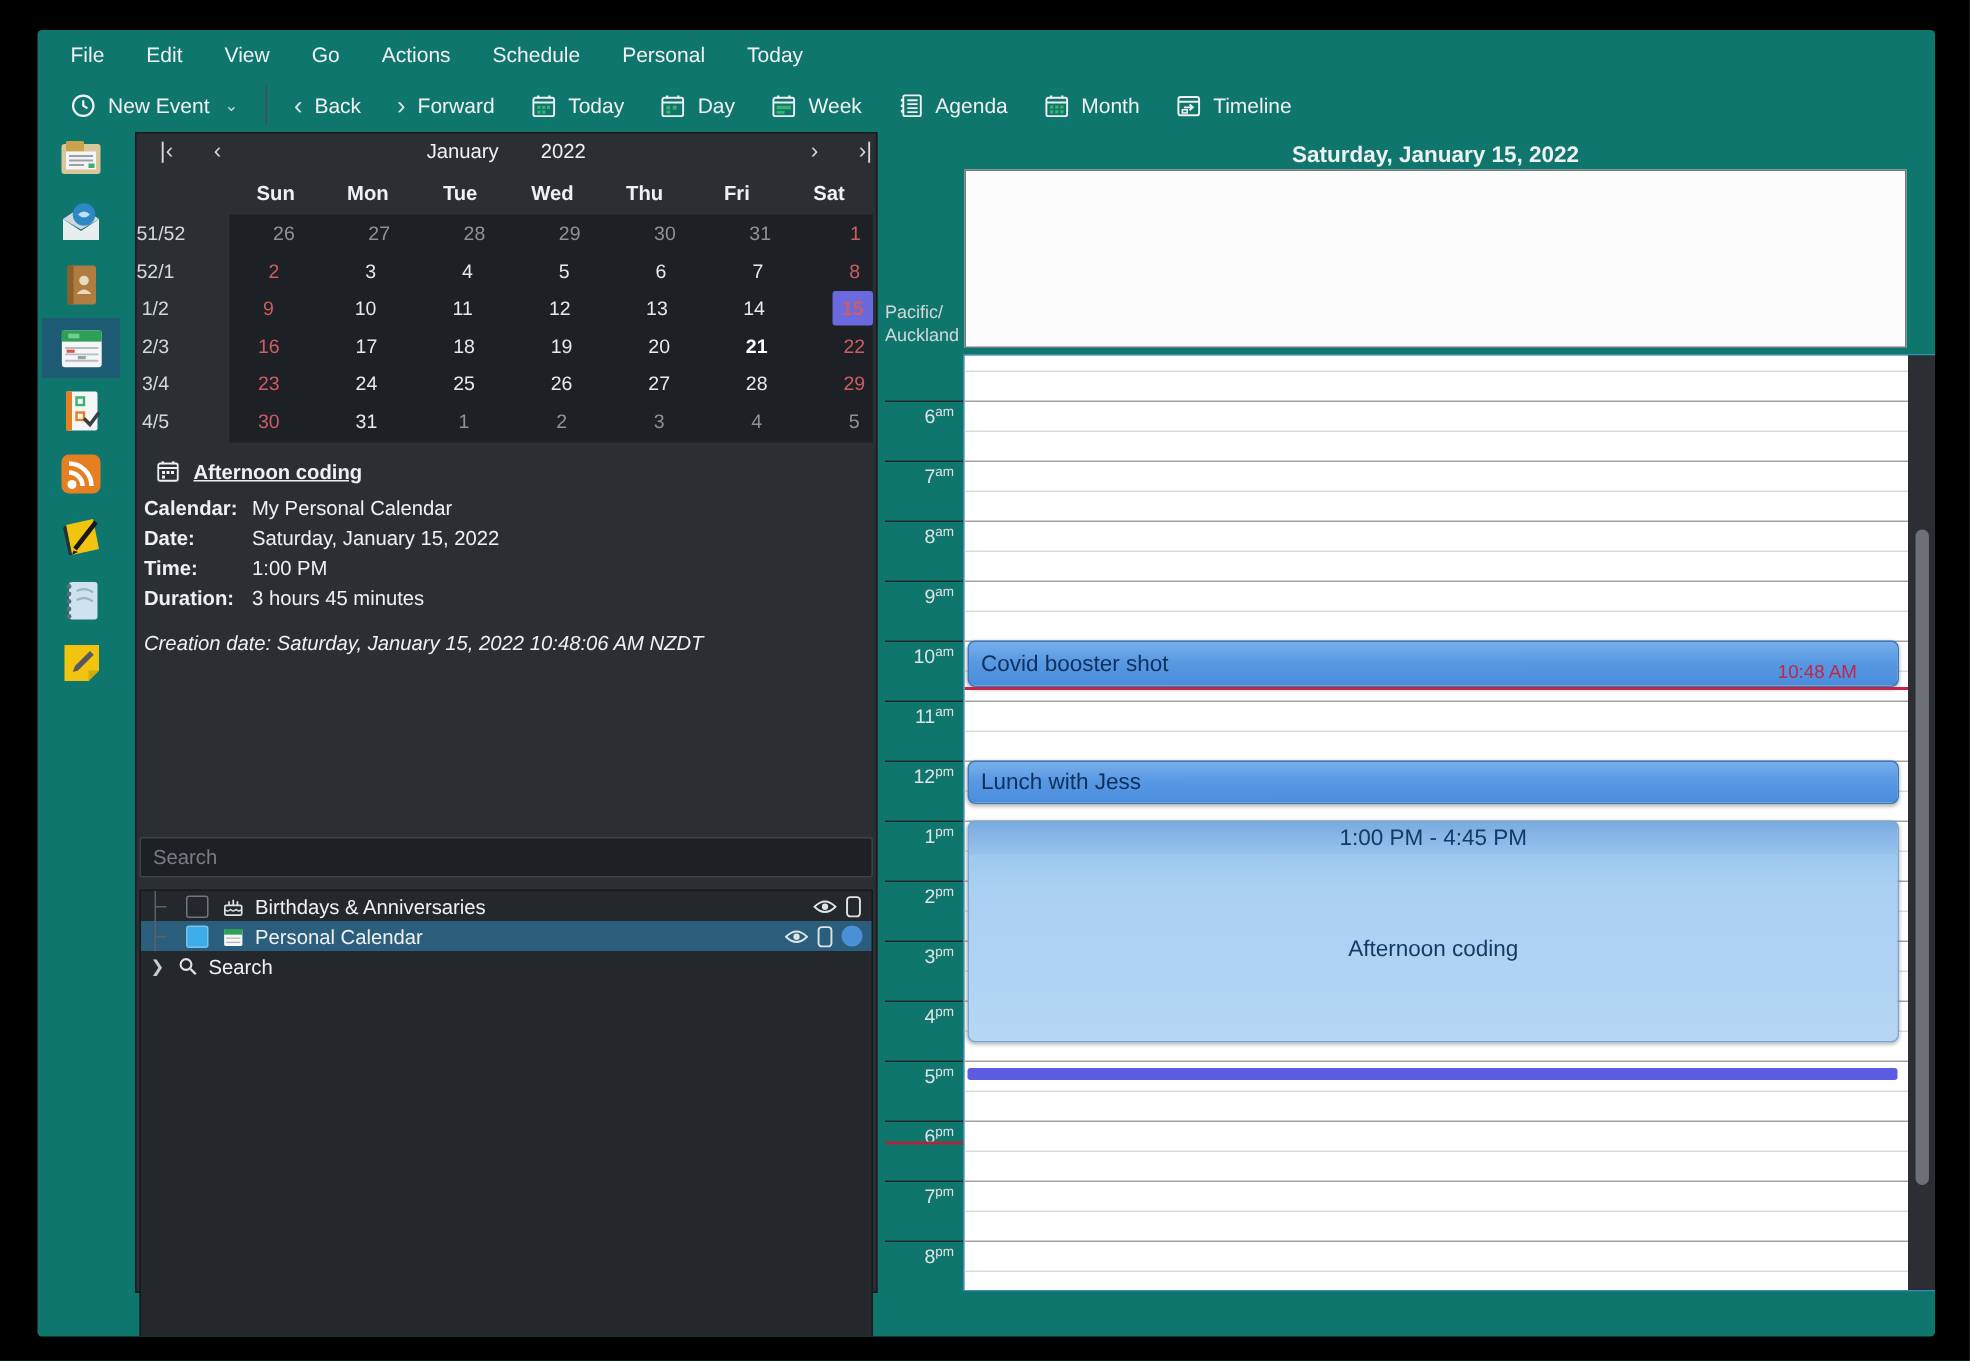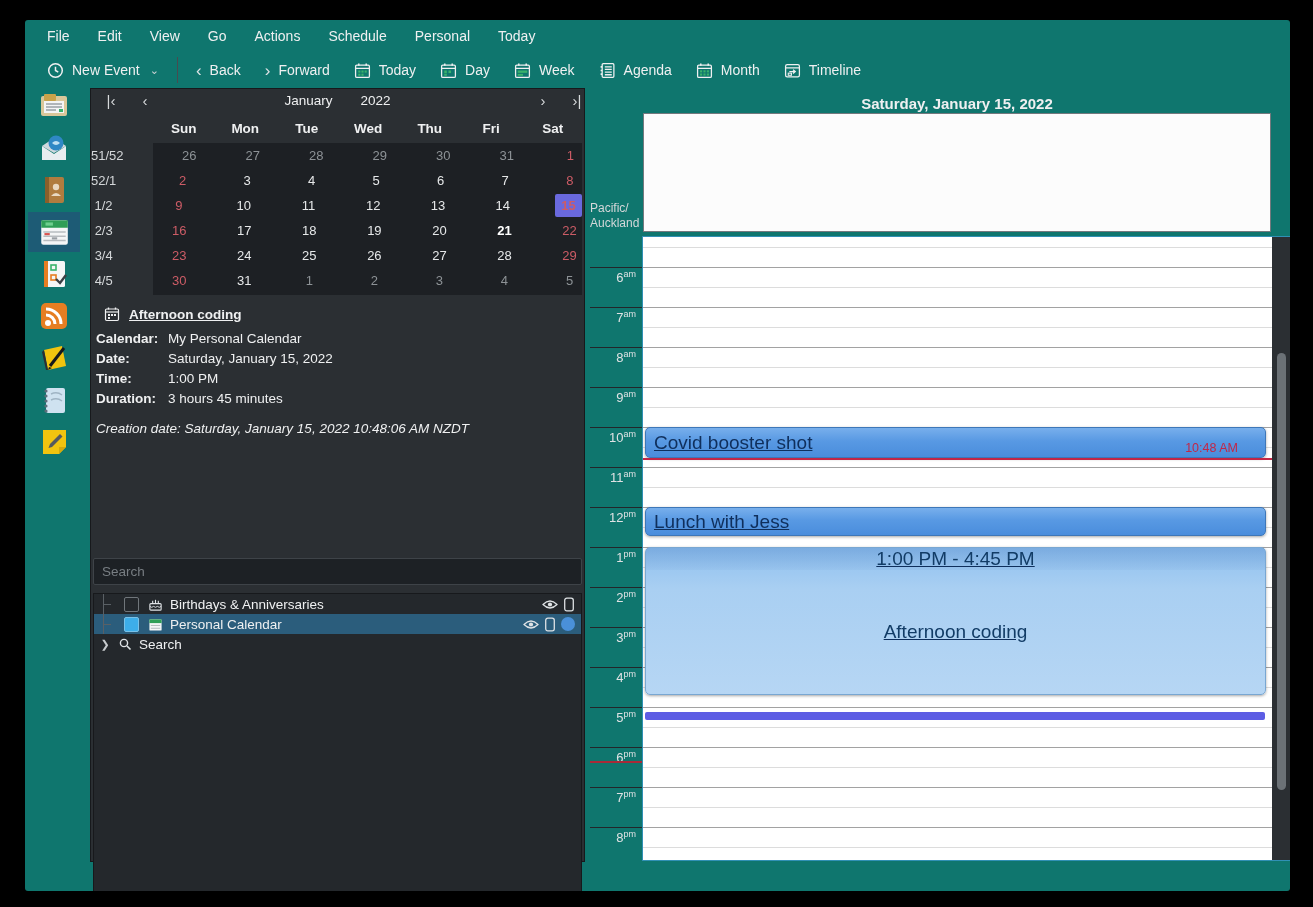--- a/index.html
+++ b/index.html
@@ -71,21 +71,21 @@
   .agline{position:absolute;left:0;right:0;border-top:1px solid #dcdcdc;}
   .agline.hour{border-top-color:#a2a2a2;}
   .sb-track{position:absolute;right:0;top:0;width:19px;height:623px;background:#2b2f33;}
   .sb-thumb{position:absolute;right:5px;width:9px;background:#6b7176;border-radius:4.5px;}
   .gutter{position:absolute;left:0;top:149px;width:52px;height:623px;}
   .gline{position:absolute;left:0;right:0;border-top:1px solid #22262a;}
   .glabel{position:absolute;right:6px;font-size:13px;color:#dfe2e4;}
   .glabel sup{font-size:9px;}
   .gmarker{position:absolute;left:0;right:0;border-top:2px solid #a82a38;}
   
-  .event{position:absolute;left:2px;width:621px;box-sizing:border-box;border-radius:5px;color:#0f2f5c;font-size:19px;box-shadow:0 1px 3px rgba(0,0,0,.35);text-decoration:underline;}
+  .event{position:absolute;left:2px;width:621px;box-sizing:border-box;border-radius:5px;color:#0f2f5c;font-size:15px;box-shadow:0 1px 3px rgba(0,0,0,.35);}
   .event.solid{background:linear-gradient(180deg,#78afec 0%,#5899e3 45%,#4a8ddc 100%);border:1px solid #3e77b8;display:flex;align-items:center;padding-left:8px;}
   .event.selected{background:linear-gradient(180deg,#8fc0ef 0%,#a9cff2 28%,#b6d6f4 100%);border:1px solid #79a7d2;display:flex;flex-direction:column;}
   .ev-timehead{height:22px;line-height:22px;text-align:center;color:#123c66;background:linear-gradient(180deg,rgba(70,120,185,.28),rgba(70,120,185,.06));border-radius:4px 4px 0 0;}
   .ev-body{flex:1;display:flex;align-items:center;justify-content:center;color:#123c66;}
   .event.marker{background:#5d5de4;border:none;border-radius:2px;left:2px;width:620px;box-shadow:none;}
   .nowline{position:absolute;left:0;width:629px;border-top:2px solid #c32647;z-index:5;}
   .nowlabel{position:absolute;right:34px;font-size:12.5px;color:#c32647;z-index:5;}
   
   .statusbar{position:absolute;left:0;bottom:0;width:100%;height:26px;font-size:13.5px;}
   .statusbar span{position:absolute;left:10px;top:3px;}

